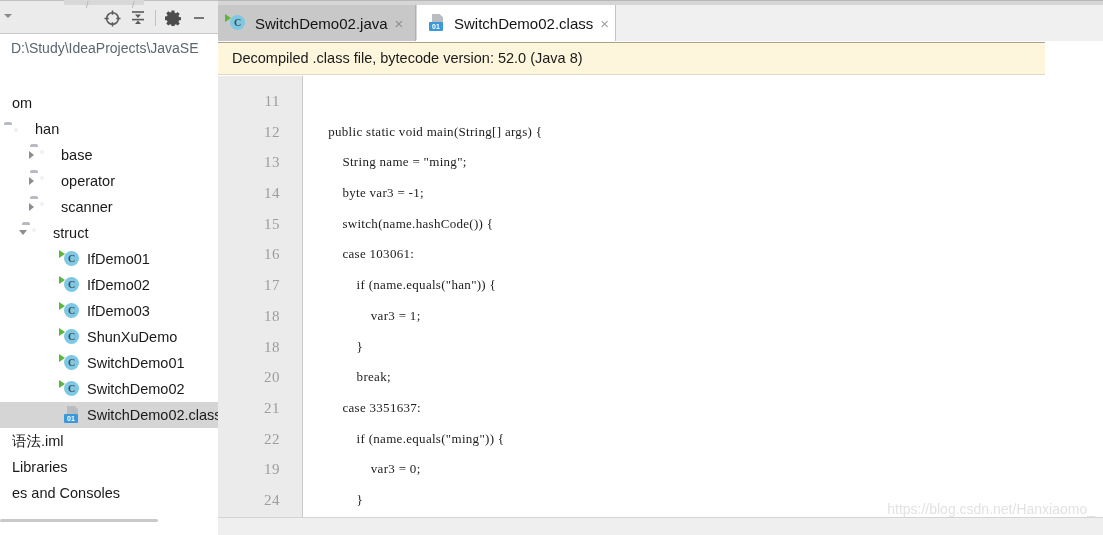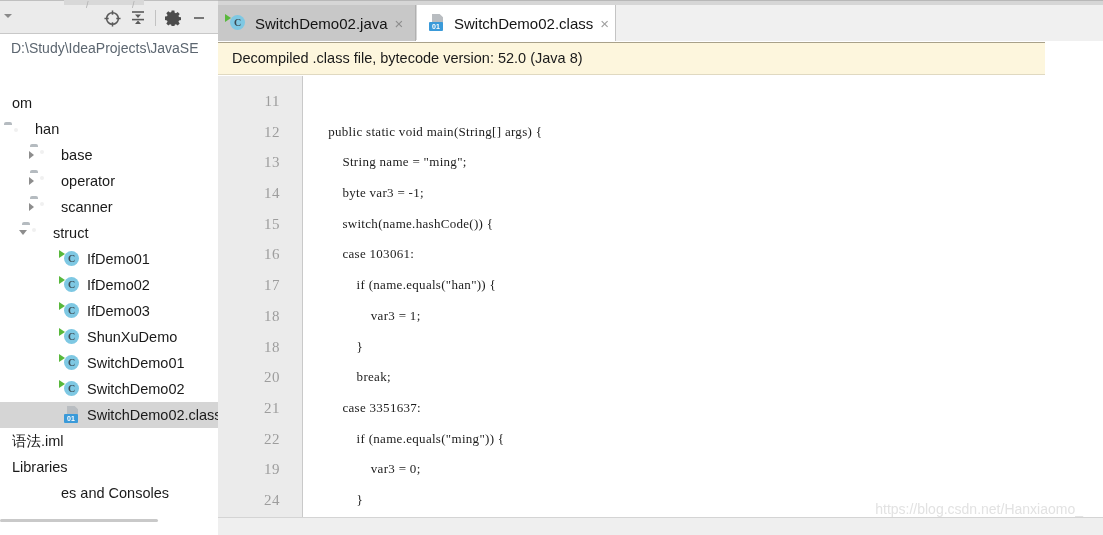--- a/index.html
+++ b/index.html
@@ -361,21 +361,21 @@
     position: absolute;
     left: 0; bottom: 0;
     width: 885px; height: 18px;
     background: #efefef;
     border-top: 1px solid #d4d4d4;
     box-sizing: border-box;
   }
 
   .watermark {
     position: absolute;
-    right: 20px;
+    right: 8px;
     bottom: 18px;
     font-size: 14px;
     color: #e2e2e2;
     font-family: "Liberation Sans", sans-serif;
     white-space: nowrap;
     pointer-events: none;
   }
 </style>
 </head>
 <body>
@@ -493,21 +493,21 @@
         <div class="tree-row" style="padding-left: 0px;">
           <span class="tw-arrow "></span>
           <span class="ic" style="width: 0px; margin-right: 0px;"></span>
           <span class="tree-label">语法.iml</span>
         </div>
         <div class="tree-row" style="padding-left: 0px;">
           <span class="tw-arrow "></span>
           <span class="ic" style="width: 0px; margin-right: 0px;"></span>
           <span class="tree-label">Libraries</span>
         </div>
-        <div class="tree-row" style="padding-left: 0px; justify-content: center;">
+        <div class="tree-row" style="padding-left: 0px;">
           <span class="tw-arrow "></span>
           <span class="ic" style="width: 0px; margin-right: 0px;"></span>
           <span class="tree-label">es and Consoles</span>
         </div>
       </div>
 
     <div class="sb-hscroll">
       <div class="thumb"></div>
     </div>
   </div>

